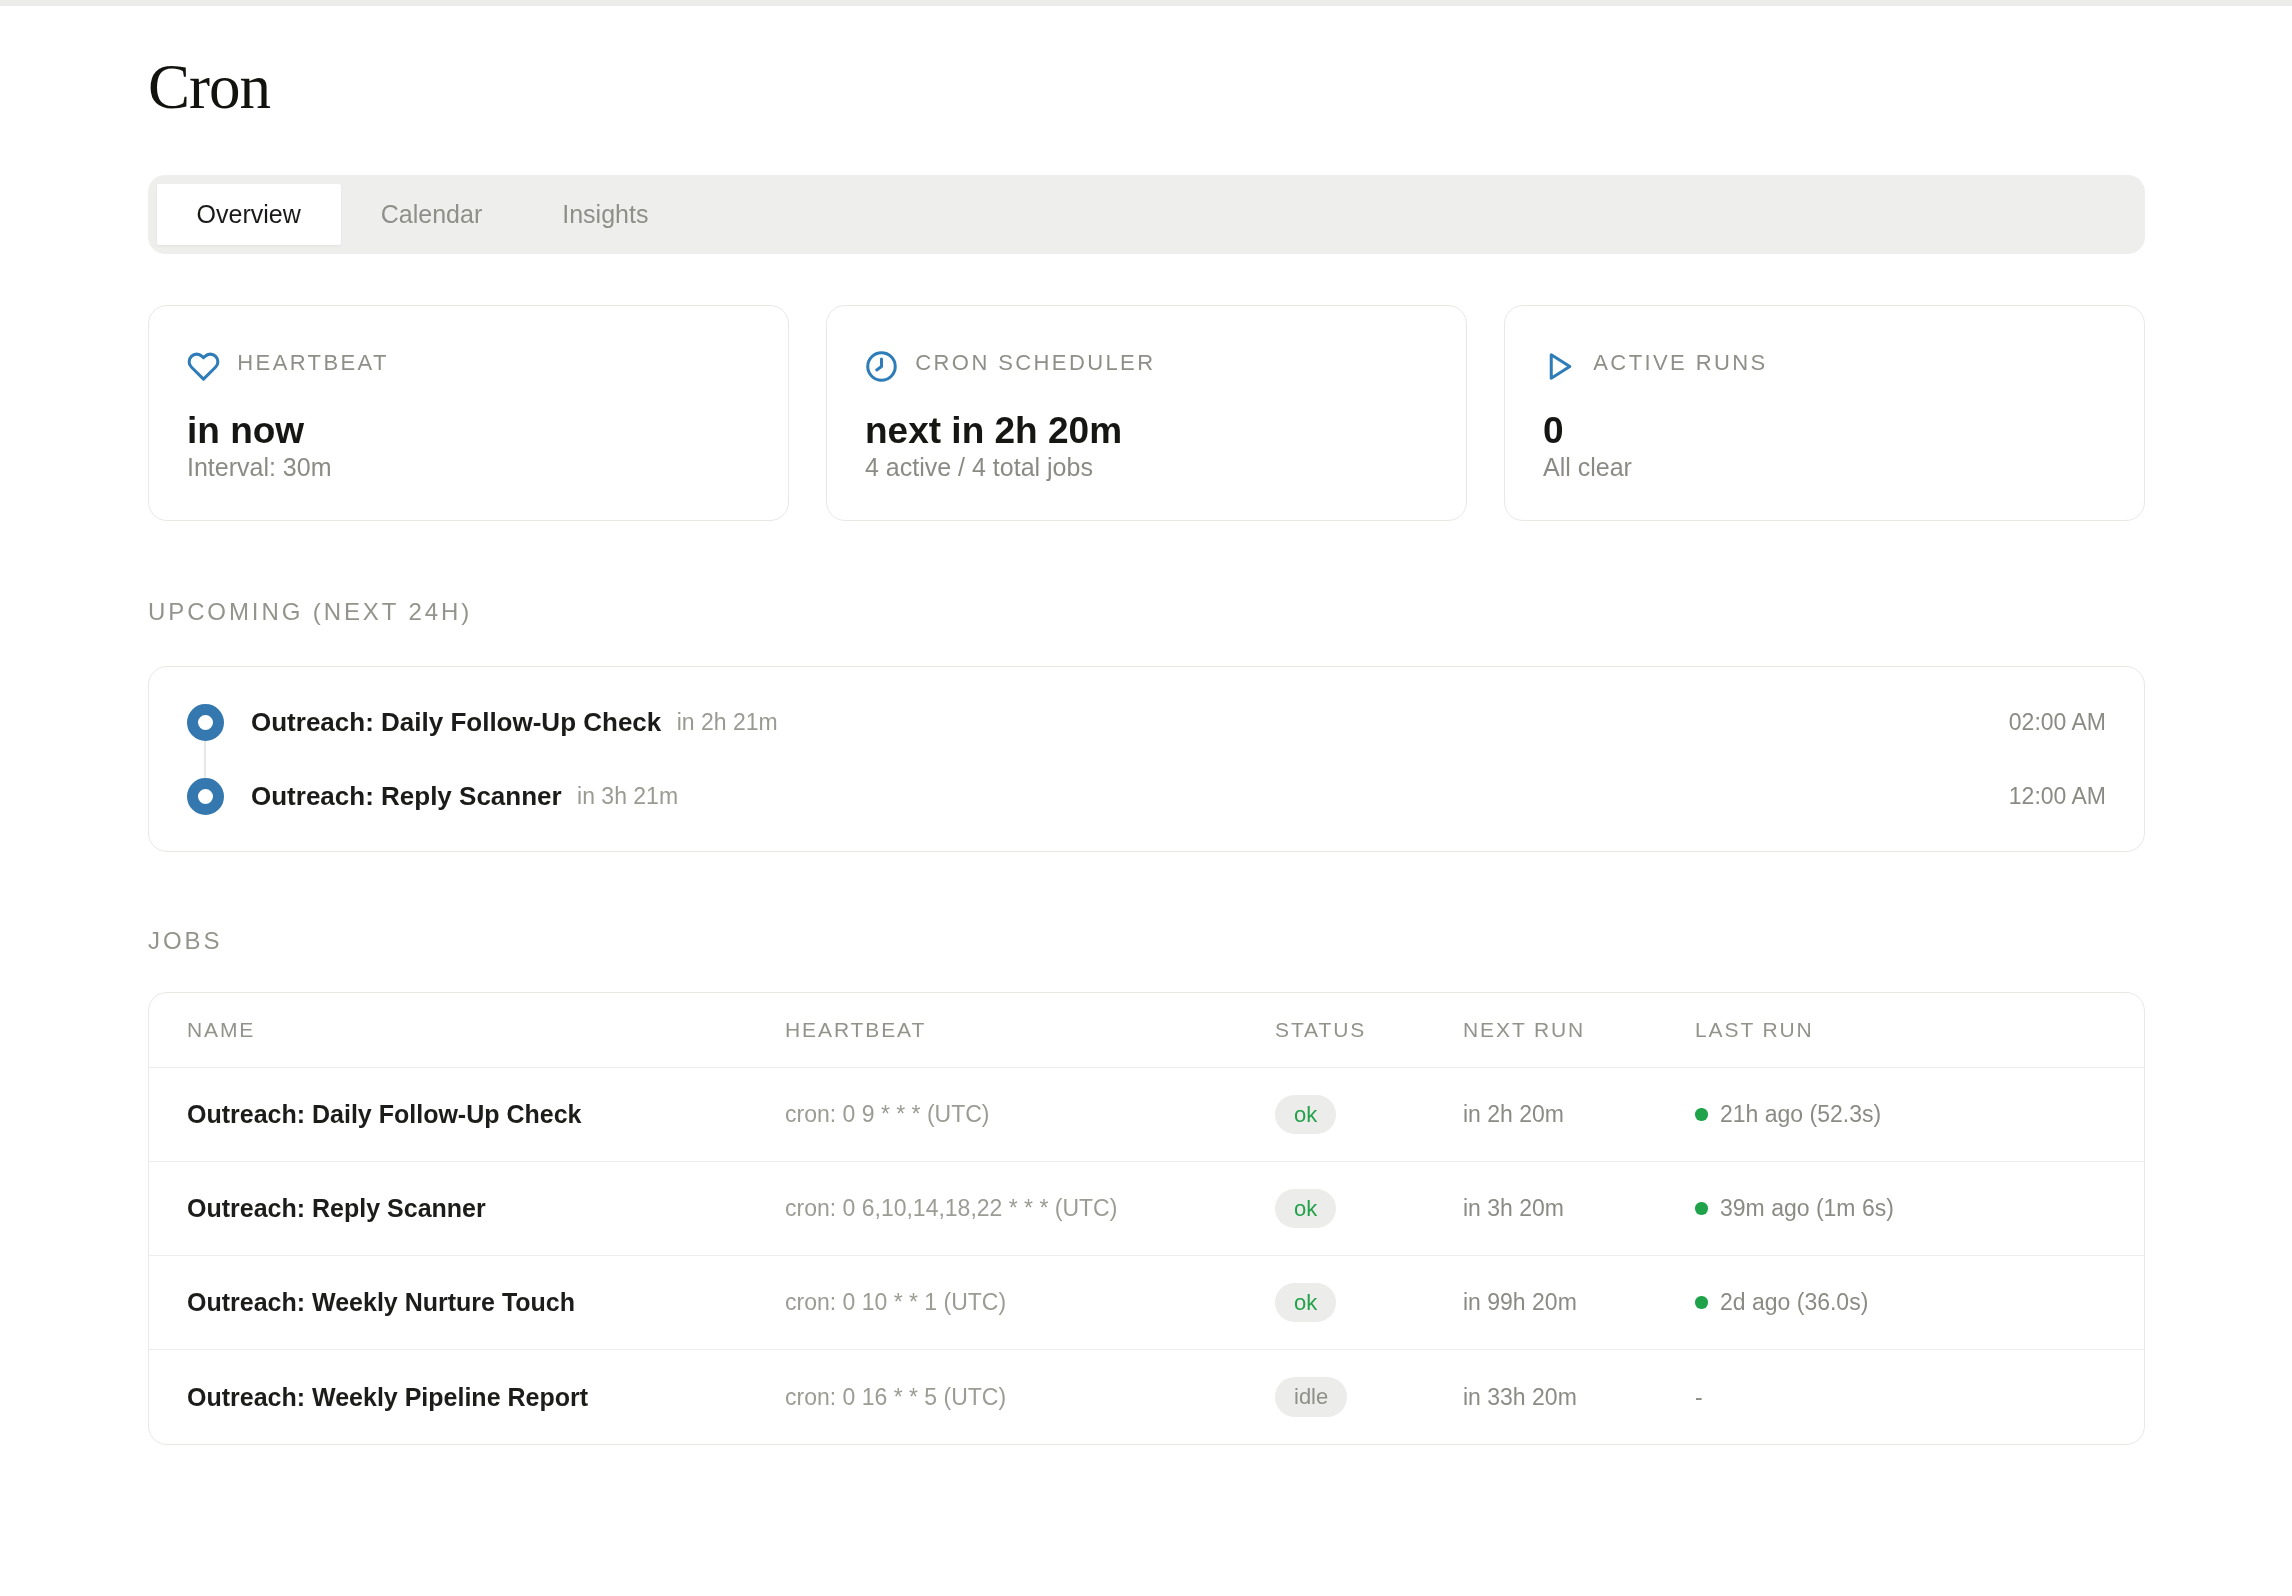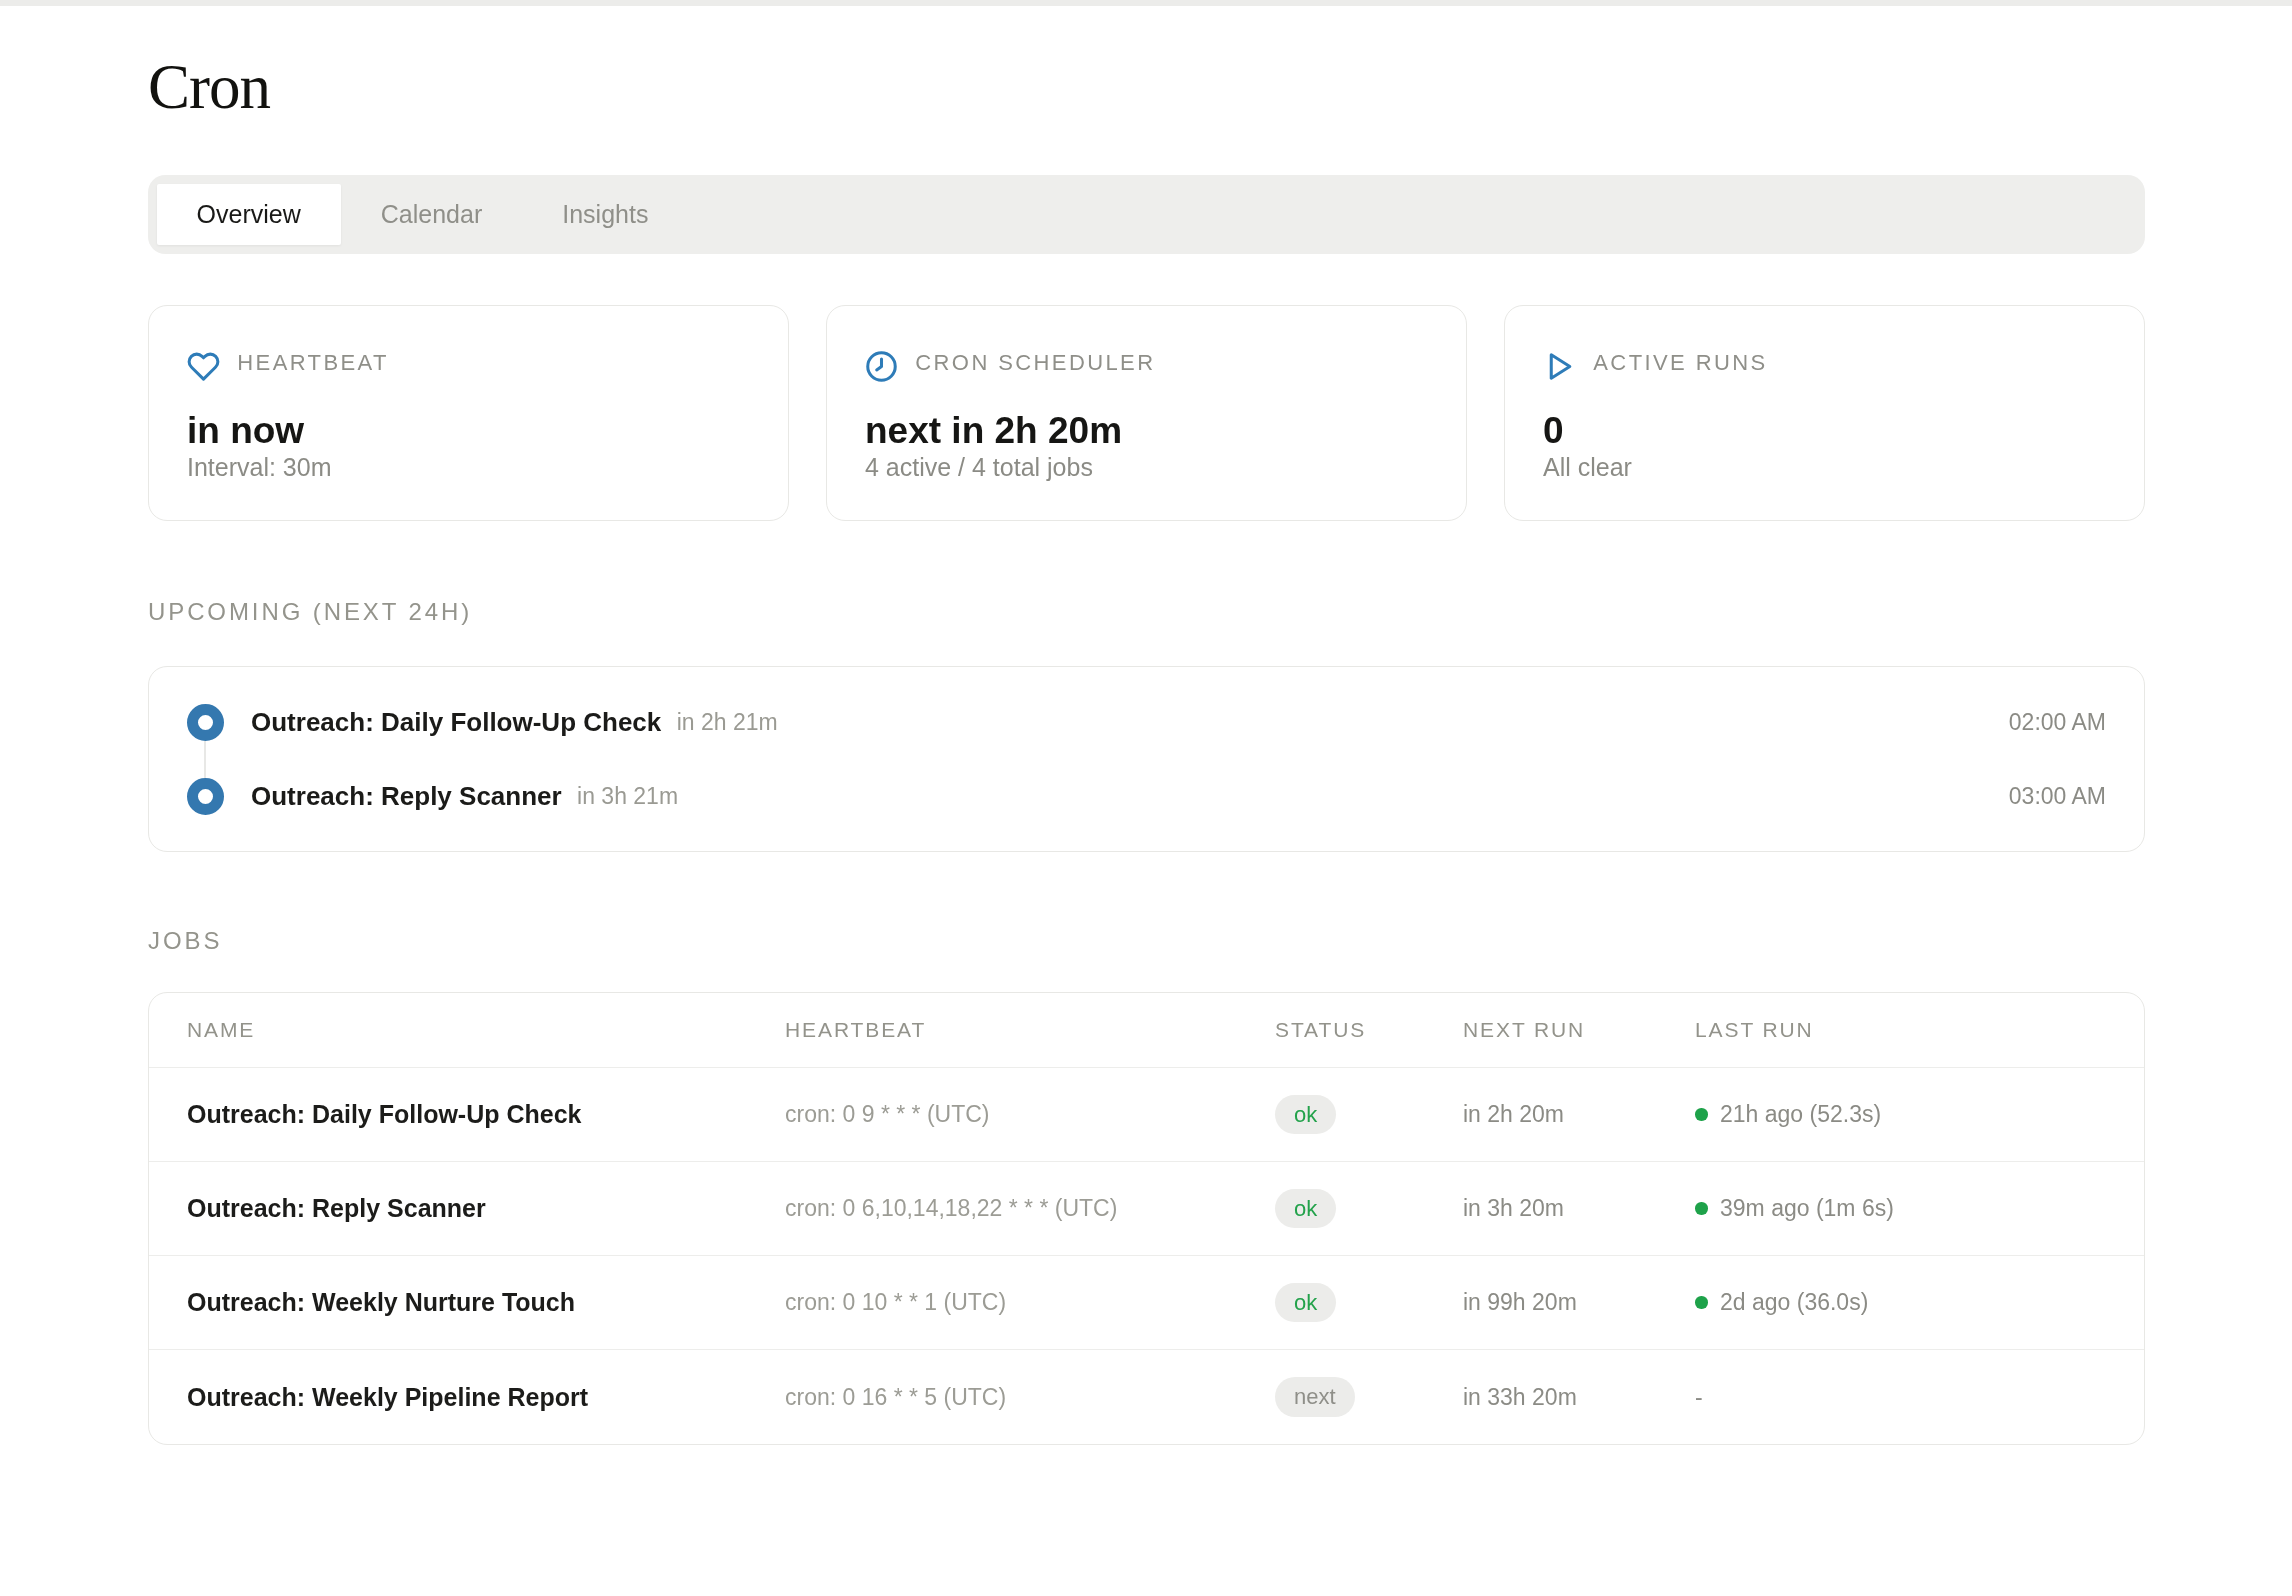--- a/index.html
+++ b/index.html
@@ -171,21 +171,21 @@
         <div class="event-dot"></div>
         <span class="event-name">Outreach: Daily Follow-Up Check</span>
         <span class="event-rel">in 2h 21m</span>
         <span class="event-time">02:00 AM</span>
       </div>
 
       <div class="event-row">
         <div class="event-dot"></div>
         <span class="event-name">Outreach: Reply Scanner</span>
         <span class="event-rel">in 3h 21m</span>
-        <span class="event-time">03:00 AM</span>
+        <span class="event-time">12:00 AM</span>
       </div>
 
     </div>
   </div>
 
   <div class="section-heading section-jobs">JOBS</div>
 
   <div class="jobs-card">
 
     <div class="jobs-grid-row jobs-header">
@@ -232,21 +232,21 @@
       <div class="job-last">
         <span class="run-dot"></span>
         <span>2d ago (36.0s)</span>
       </div>
     </div>
 
     <div class="jobs-grid-row job-row">
       <div class="job-name cell-first">Outreach: Weekly Pipeline Report</div>
       <div class="job-schedule">cron: 0 16 * * 5 (UTC)</div>
       <div>
-        <span class="badge idle">next</span>
+        <span class="badge idle">idle</span>
       </div>
       <div class="job-next">in 33h 20m</div>
       <div class="job-last">
         <span>-</span>
       </div>
     </div>
 
   </div>
 
 </div>

